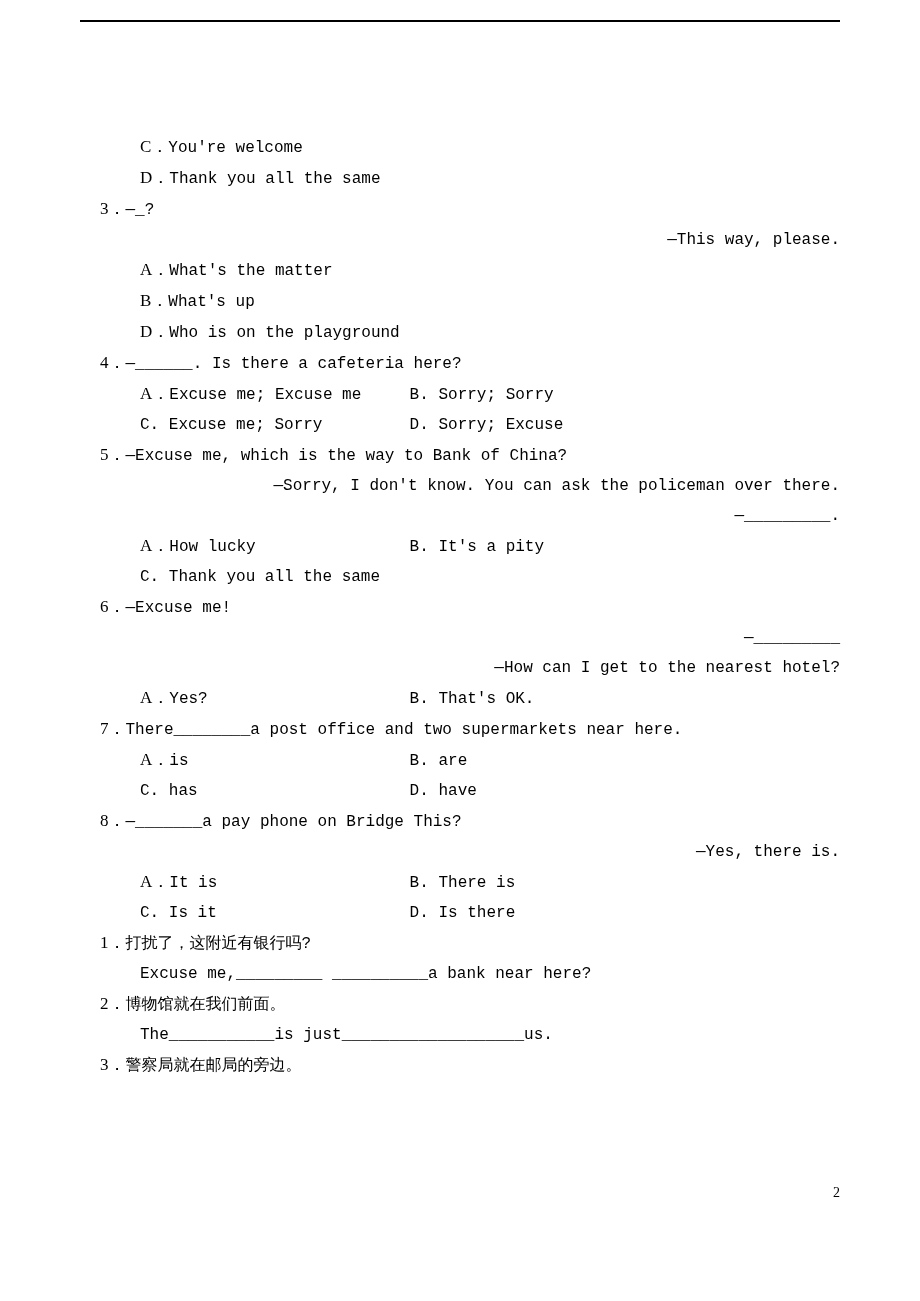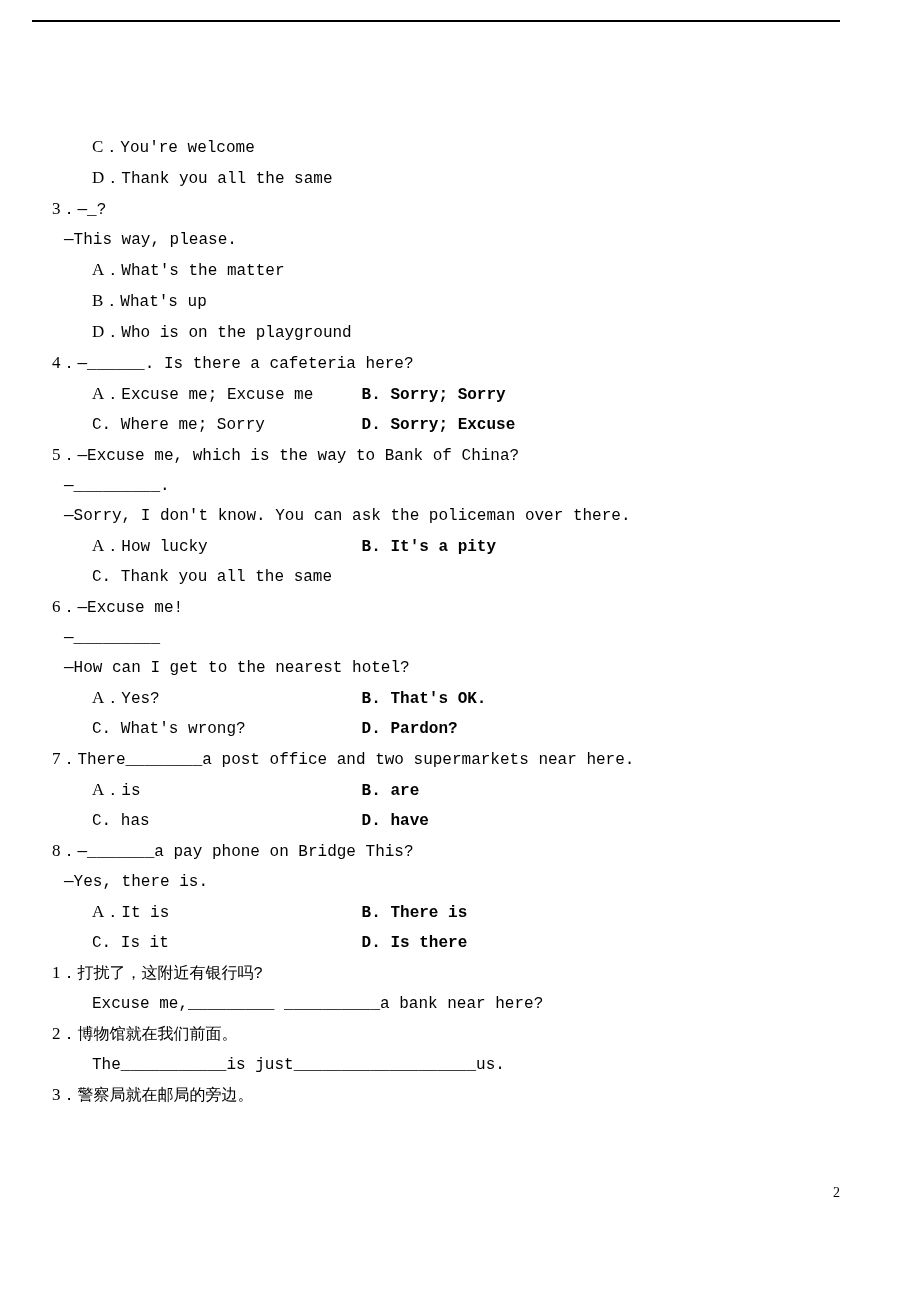--- a/index.html
+++ b/index.html
@@ -6,21 +6,21 @@
     margin: 0;
     background: #fff;
     font-family: "SimSun", "Courier New", monospace;
     color: #000;
   }
   .page {
     width: 920px;
     height: 1301px;
     position: relative;
     box-sizing: border-box;
-    padding: 20px 80px 40px 32px;
+    padding: 20px 80px 40px 80px;
   }
   .top-rule {
     border-top: 2px solid #000;
     margin: 0 0 110px 0;
   }
   .content {
     font-size: 16px;
     line-height: 30px;
   }
   .option-line {
@@ -33,31 +33,31 @@
   .q-line {
     padding-left: 0;
     margin-left: 20px;
   }
   .q-num {
     font-family: "Times New Roman", serif;
     font-size: 17px;
   }
   .dialog-indent {
     padding-left: 32px;
+    text-align: right;
   }
   .options-row {
     padding-left: 60px;
   }
   .options-row .col1 {
     display: inline-block;
     width: 260px;
   }
   .options-row .col2 {
     display: inline-block;
-    font-weight: bold;
   }
   .options-row .letter,
   .options-row .letterC {
     font-family: "Times New Roman", serif;
     font-size: 17px;
   }
   .mono {
     font-family: "Courier New", monospace;
   }
   .page-num {
@@ -98,49 +98,45 @@
     </div>
 
     <div class="q-line">
       <span class="q-num">4．</span><span class="mono">—______. Is there a cafeteria here?</span>
     </div>
     <div class="options-row">
       <span class="col1"><span class="letter">A．</span><span class="mono">Excuse me; Excuse me</span></span>
       <span class="col2"><span class="mono">B. </span><span class="mono">Sorry; Sorry</span></span>
     </div>
     <div class="options-row">
-      <span class="col1"><span class="mono">C. </span><span class="mono">Where me; Sorry</span></span>
+      <span class="col1"><span class="mono">C. </span><span class="mono">Excuse me; Sorry</span></span>
       <span class="col2"><span class="mono">D. </span><span class="mono">Sorry; Excuse</span></span>
     </div>
 
     <div class="q-line">
       <span class="q-num">5．</span><span class="mono">—Excuse me, which is the way to Bank of China?</span>
     </div>
+    <div class="dialog-indent mono">—Sorry, I don't know. You can ask the policeman over there.</div>
     <div class="dialog-indent mono">—_________.</div>
-    <div class="dialog-indent mono">—Sorry, I don't know. You can ask the policeman over there.</div>
     <div class="options-row">
       <span class="col1"><span class="letter">A．</span><span class="mono">How lucky</span></span>
       <span class="col2"><span class="mono">B. </span><span class="mono">It's a pity</span></span>
     </div>
     <div class="options-row">
       <span class="col1"><span class="mono">C. </span><span class="mono">Thank you all the same</span></span>
     </div>
 
     <div class="q-line">
       <span class="q-num">6．</span><span class="mono">—Excuse me!</span>
     </div>
     <div class="dialog-indent mono">—_________</div>
     <div class="dialog-indent mono">—How can I get to the nearest hotel?</div>
     <div class="options-row">
       <span class="col1"><span class="letter">A．</span><span class="mono">Yes?</span></span>
       <span class="col2"><span class="mono">B. </span><span class="mono">That's OK.</span></span>
-    </div>
-    <div class="options-row">
-      <span class="col1"><span class="mono">C. </span><span class="mono">What's wrong?</span></span>
-      <span class="col2"><span class="mono">D. </span><span class="mono">Pardon?</span></span>
     </div>
 
     <div class="q-line">
       <span class="q-num">7．</span><span class="mono">There________a post office and two supermarkets near here.</span>
     </div>
     <div class="options-row">
       <span class="col1"><span class="letter">A．</span><span class="mono">is</span></span>
       <span class="col2"><span class="mono">B. </span><span class="mono">are</span></span>
     </div>
     <div class="options-row">

